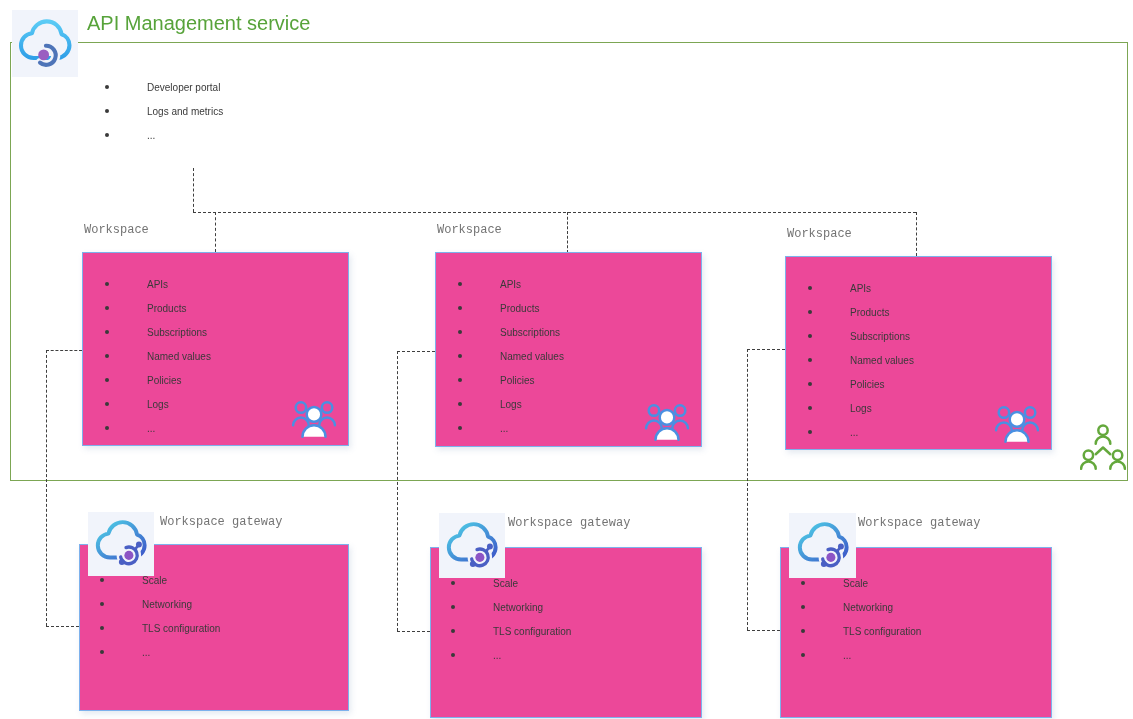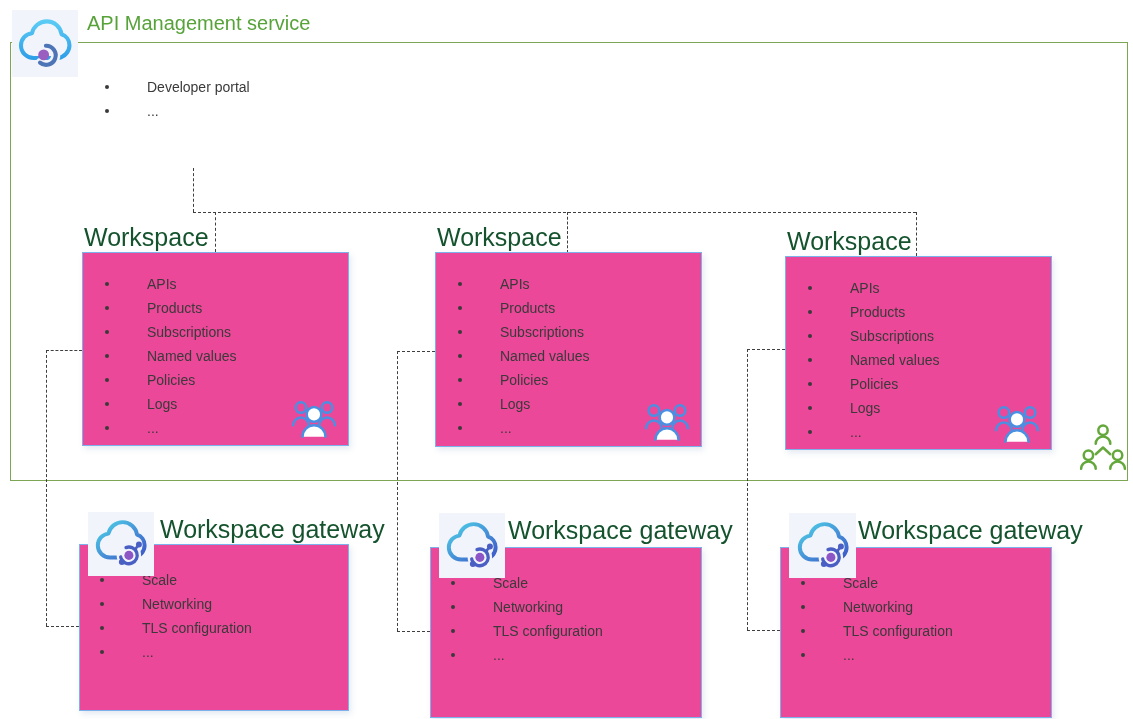--- a/index.html
+++ b/index.html
@@ -17,32 +17,32 @@
     box-shadow:2px 3px 6px rgba(110,140,180,0.18);
   }
   .ws1{left:82px;top:252px;width:265px;height:192px;}
   .ws2{left:435px;top:252px;width:265px;height:193px;}
   .ws3{left:785px;top:256px;width:265px;height:192px;}
   .gw1{left:79px;top:544px;width:268px;height:165px;}
   .gw2{left:430px;top:547px;width:270px;height:169px;}
   .gw3{left:780px;top:547px;width:270px;height:169px;}
   
   .service-title{position:absolute;left:87px;top:12px;font-size:20px;color:#57a33a;white-space:nowrap;}
-  .blue-label{position:absolute;font-size:25px;color:#14532d;white-space:nowrap;}
+  .blue-label{position:absolute;font-size:12px;color:#737373;white-space:nowrap;font-family:Liberation Mono, monospace;}
   .lbl-ws1{left:84px;top:223px;}
   .lbl-ws2{left:437px;top:223px;}
   .lbl-ws3{left:787px;top:227px;}
   .lbl-gw1{left:160px;top:515px;}
   .lbl-gw2{left:508px;top:516px;}
   .lbl-gw3{left:858px;top:516px;}
   
   .list{position:absolute;}
   .row{display:flex;align-items:center;height:24px;}
   .dot{flex:0 0 auto;width:4px;height:4px;border-radius:50%;background:#3a3a3a;margin-right:38px;}
-  .txt{font-size:14px;color:#3a3a3a;white-space:nowrap;}
+  .txt{font-size:10px;color:#3a3a3a;white-space:nowrap;}
   .svc-list{left:105px;top:75px;}
   .ws-list{left:22px;top:19px;}
   .gw-list{left:20px;top:23px;}
   
   .tile{position:absolute;background:#f1f4fb;display:flex;align-items:center;justify-content:center;}
   .tile-apim{left:12px;top:10px;width:66px;height:67px;}
   .tile-gw1{left:88px;top:512px;width:66px;height:64px;}
   .tile-gw2{left:439px;top:513px;width:66px;height:65px;}
   .tile-gw3{left:789px;top:513px;width:67px;height:65px;}
   
@@ -75,20 +75,24 @@
       <path d="M33,34 A10.5,10.5 0 1 1 26.5,52.5" fill="none" stroke="#f1f4fb" stroke-width="10" stroke-linecap="round"></path>
       <path d="M33,34 A10.5,10.5 0 1 1 26.5,52.5" fill="none" stroke="#4e74b8" stroke-width="4.5" stroke-linecap="round"></path>
       <circle cx="30.5" cy="44" r="6" fill="#9a5ec1"></circle>
     </svg>
   </div>
 
   <div class="list svc-list">
     <div class="row">
         <span class="dot"></span>
         <span class="txt">Developer portal</span>
+      </div>
+    <div class="row">
+        <span class="dot"></span>
+        <span class="txt">Logs and metrics</span>
       </div>
     <div class="row">
         <span class="dot"></span>
         <span class="txt">...</span>
       </div>
   </div>
 
   <div class="dash-v" style="left:193px;top:168px;height:44px;"></div>
   <div class="dash-h" style="left:193px;top:212px;width:723px;"></div>
   <div class="dash-v" style="left:215px;top:212px;height:40px;"></div>

